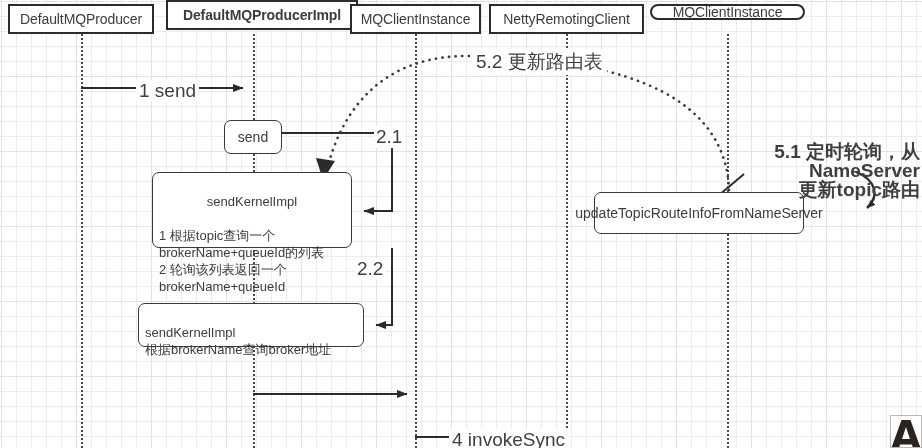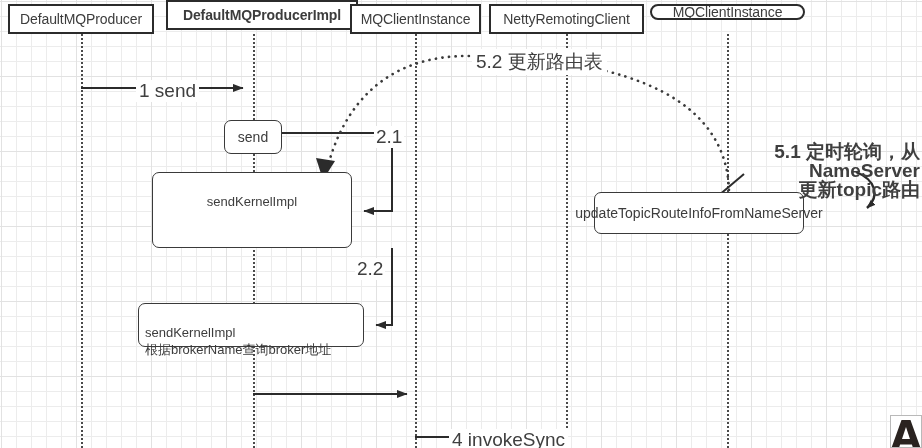--- a/index.html
+++ b/index.html
@@ -178,20 +178,24 @@
       <path d="M856,172 C876,180 880,196 867,208" fill="none" stroke="#2b2b2b" stroke-width="2.4" marker-end="url(#arrowSolid)"></path>
     </g>
   </svg>
 
   <div class="nodebox single-line" style="left:224px; top:120px; width:58px; height:26px;">
     <span>send</span>
   </div>
 
   <div class="nodebox center-title" style="left:152px; top:172px; width:200px; height:76px;">
     <span class="title">sendKernelImpl</span>
+    <span class="body">1 根据topic查询一个
+brokerName+queueId的列表
+2 轮询该列表返回一个
+brokerName+queueId</span>
   </div>
 
   <div class="nodebox" style="left:138px; top:303px; width:226px; height:44px;">
     <span class="title">sendKernelImpl</span>
     <span class="body">根据brokerName查询broker地址</span>
   </div>
 
   <div class="nodebox single-line" style="left:594px; top:192px; width:210px; height:42px;">
     <span>updateTopicRouteInfoFromNameServer</span>
   </div>

